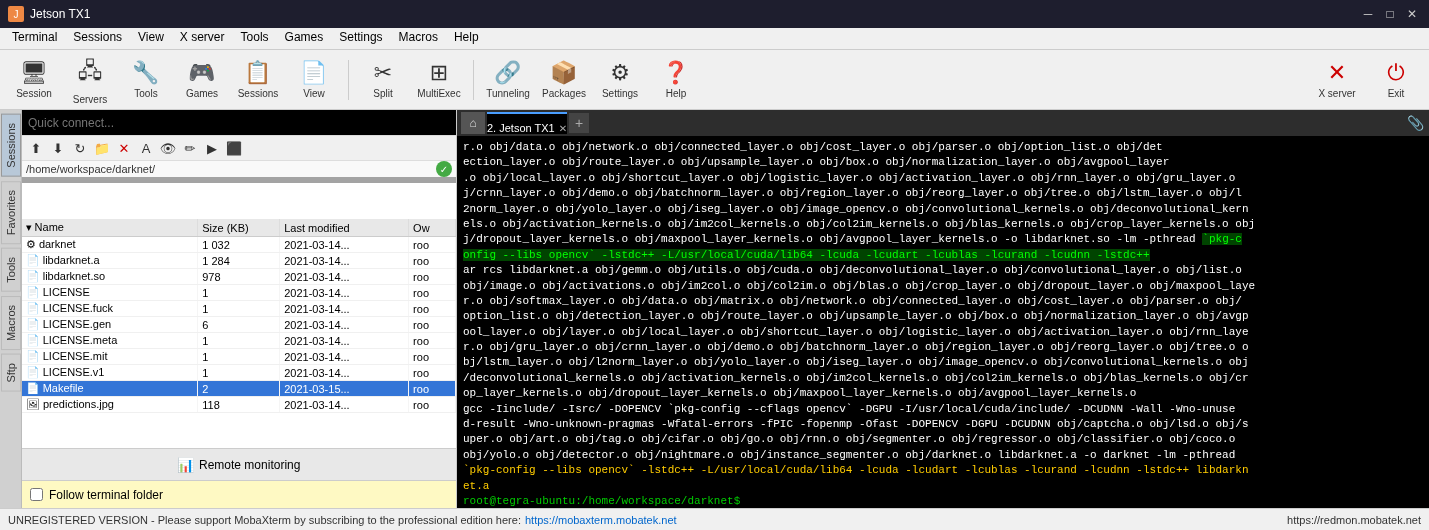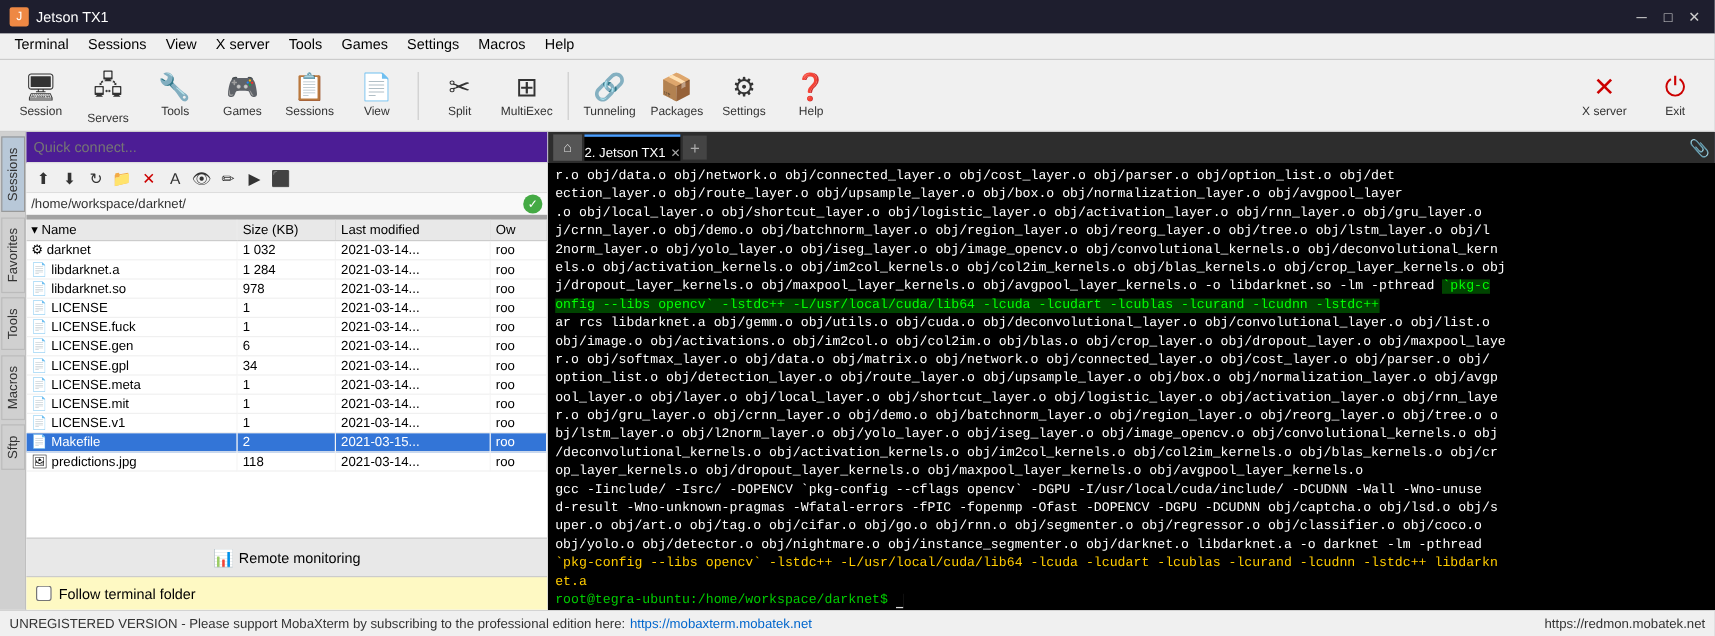--- a/index.html
+++ b/index.html
@@ -75,21 +75,21 @@
       background: white;
       border-right: 1px solid #ccc;
     }
 
     
     .quick-connect {
       height: 26px;
       padding: 0 6px;
       display: flex;
       align-items: center;
-      background: #4c1d95;
+      background: #000000;
       border-bottom: 1px solid #ddd;
     }
     .quick-connect input {
       width: 100%;
       border: none;
       background: transparent;
       font-size: 12px;
       outline: none;
       color: #999;
     }
@@ -111,36 +111,37 @@
       border: 1px solid transparent;
     }
 
     
     .path-bar {
       background: #f9f9f9;
       height: 22px;
       display: flex;
       align-items: center;
       padding: 0 4px;
-      border-bottom: 4px solid #a3a3a3;
+      border-bottom: 6px solid #a3a3a3;
       gap: 4px;
     }
     .path-bar span { font-size: 11px; color: #333; flex: 1; }
     .path-ok { width: 16px; height: 16px; background: #4a4; border-radius: 50%; display: flex; align-items: center; justify-content: center; color: white; font-size: 10px; }
 
     
     .file-list {
       flex: 1;
       overflow-y: auto;
       overflow-x: auto;
     }
     .file-list table {
       width: 100%;
       border-collapse: collapse;
       font-size: 11px;
+      margin-top: 36px;
     }
     .file-list th {
       background: #e8e8e8;
       border-bottom: 1px solid #ccc;
       border-right: 1px solid #ddd;
       padding: 2px 4px;
       text-align: left;
       font-weight: normal;
       position: sticky;
       top: 0;
@@ -433,26 +434,20 @@
     <td>2021-03-14...</td>
     <td>roo</td>
   </tr>
             <tr>
     <td><span class="file-icon">📄</span>LICENSE.gen</td>
     <td>6</td>
     <td>2021-03-14...</td>
     <td>roo</td>
   </tr>
             <tr>
-    <td><span class="file-icon">📄</span>LICENSE.gpl</td>
-    <td>34</td>
-    <td>2021-03-14...</td>
-    <td>roo</td>
-  </tr>
-            <tr>
     <td><span class="file-icon">📄</span>LICENSE.meta</td>
     <td>1</td>
     <td>2021-03-14...</td>
     <td>roo</td>
   </tr>
             <tr>
     <td><span class="file-icon">📄</span>LICENSE.mit</td>
     <td>1</td>
     <td>2021-03-14...</td>
     <td>roo</td>

